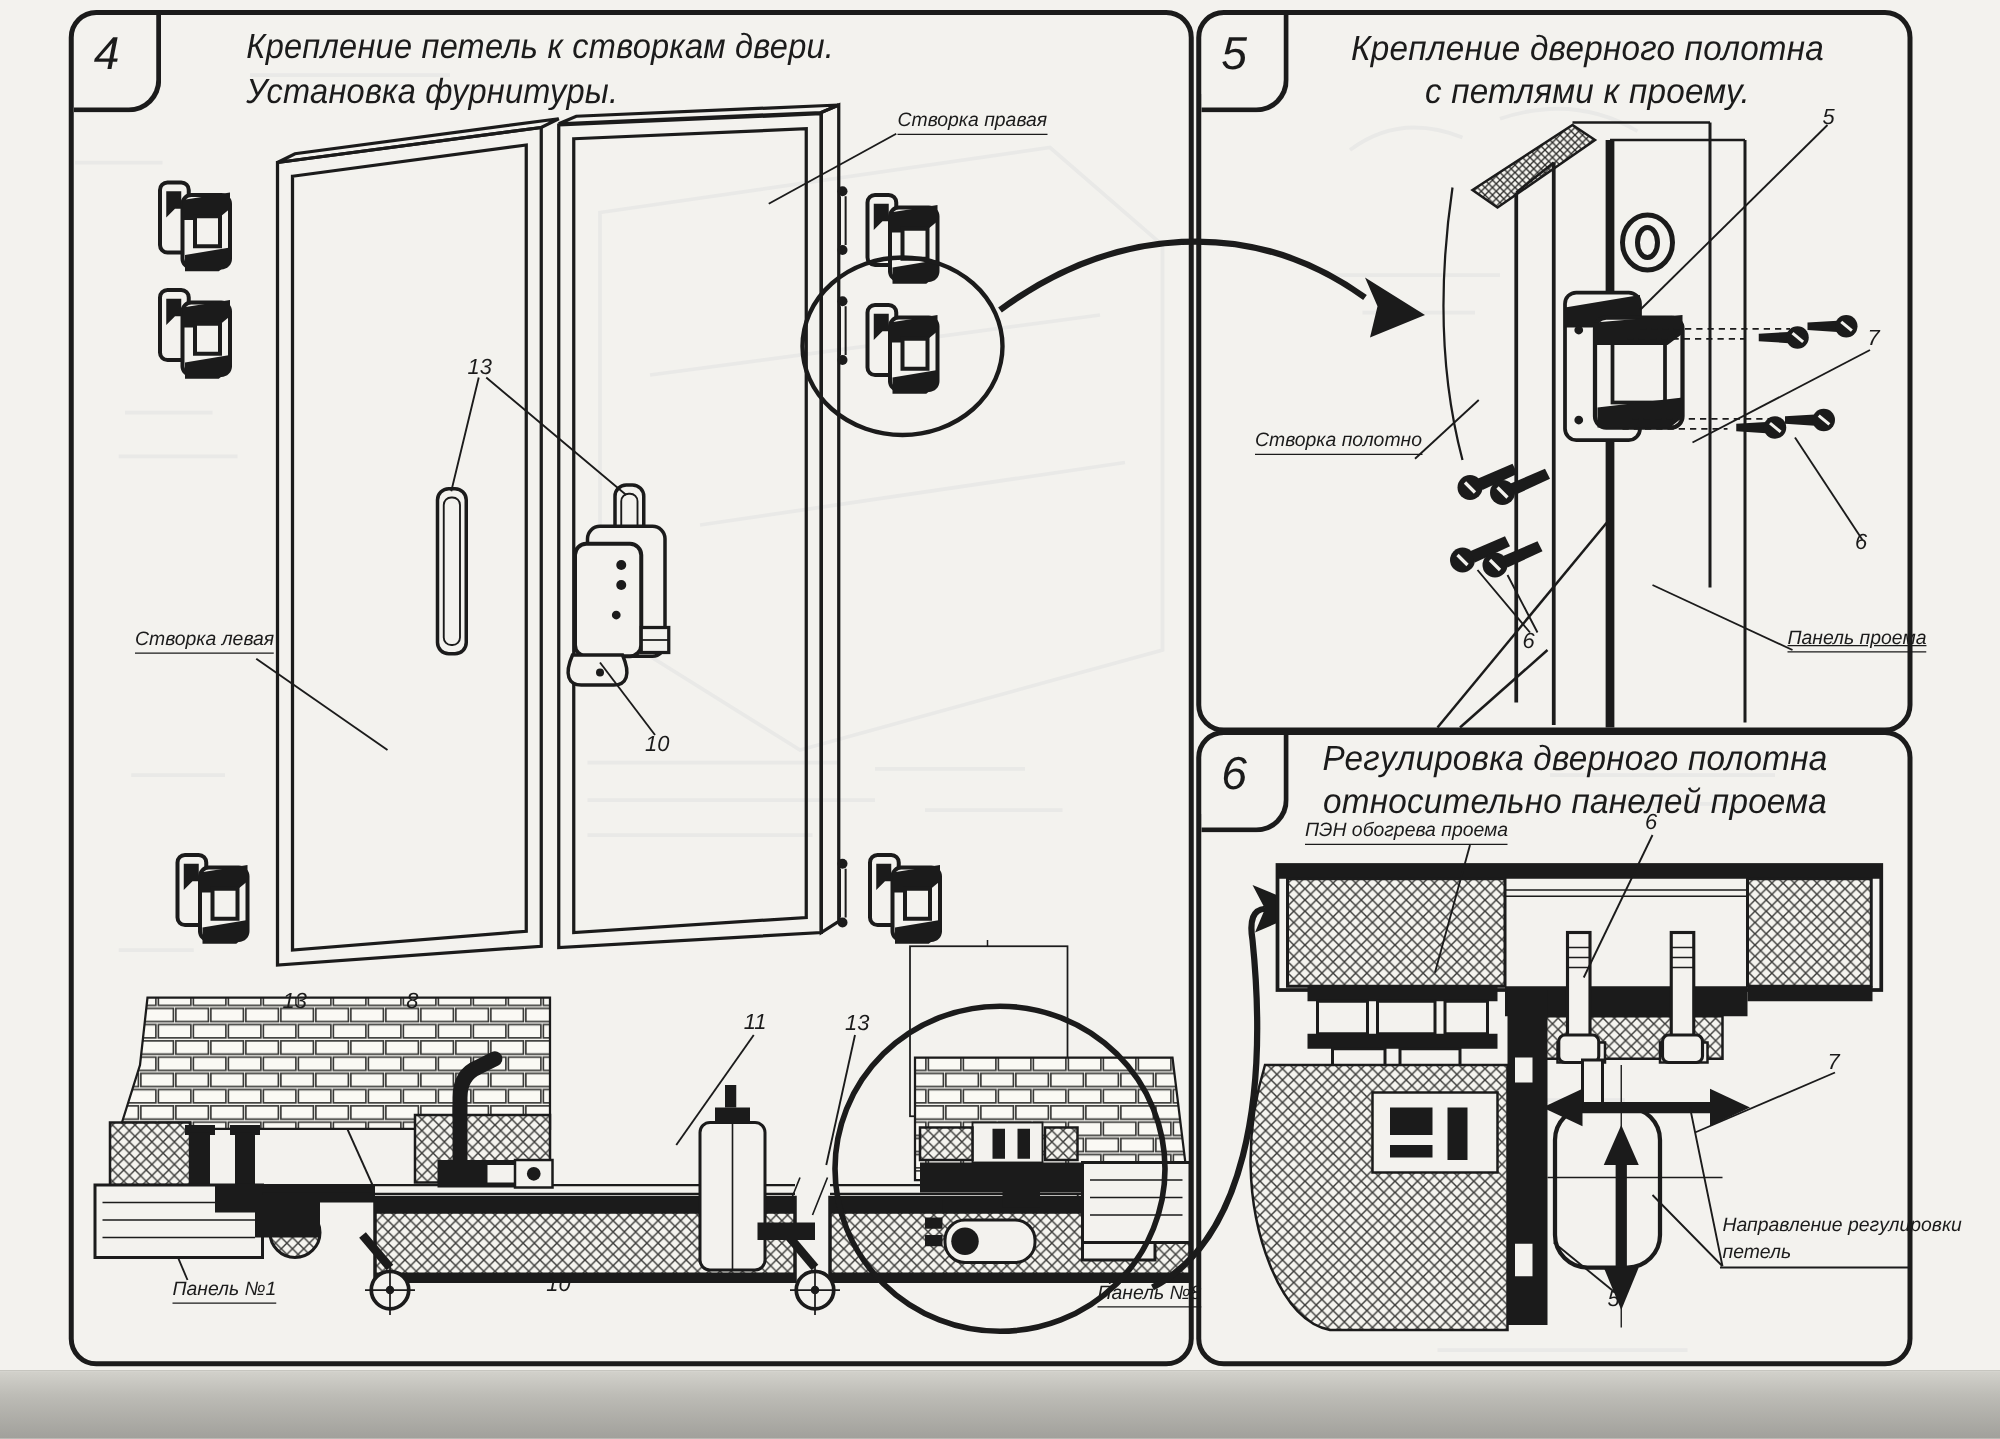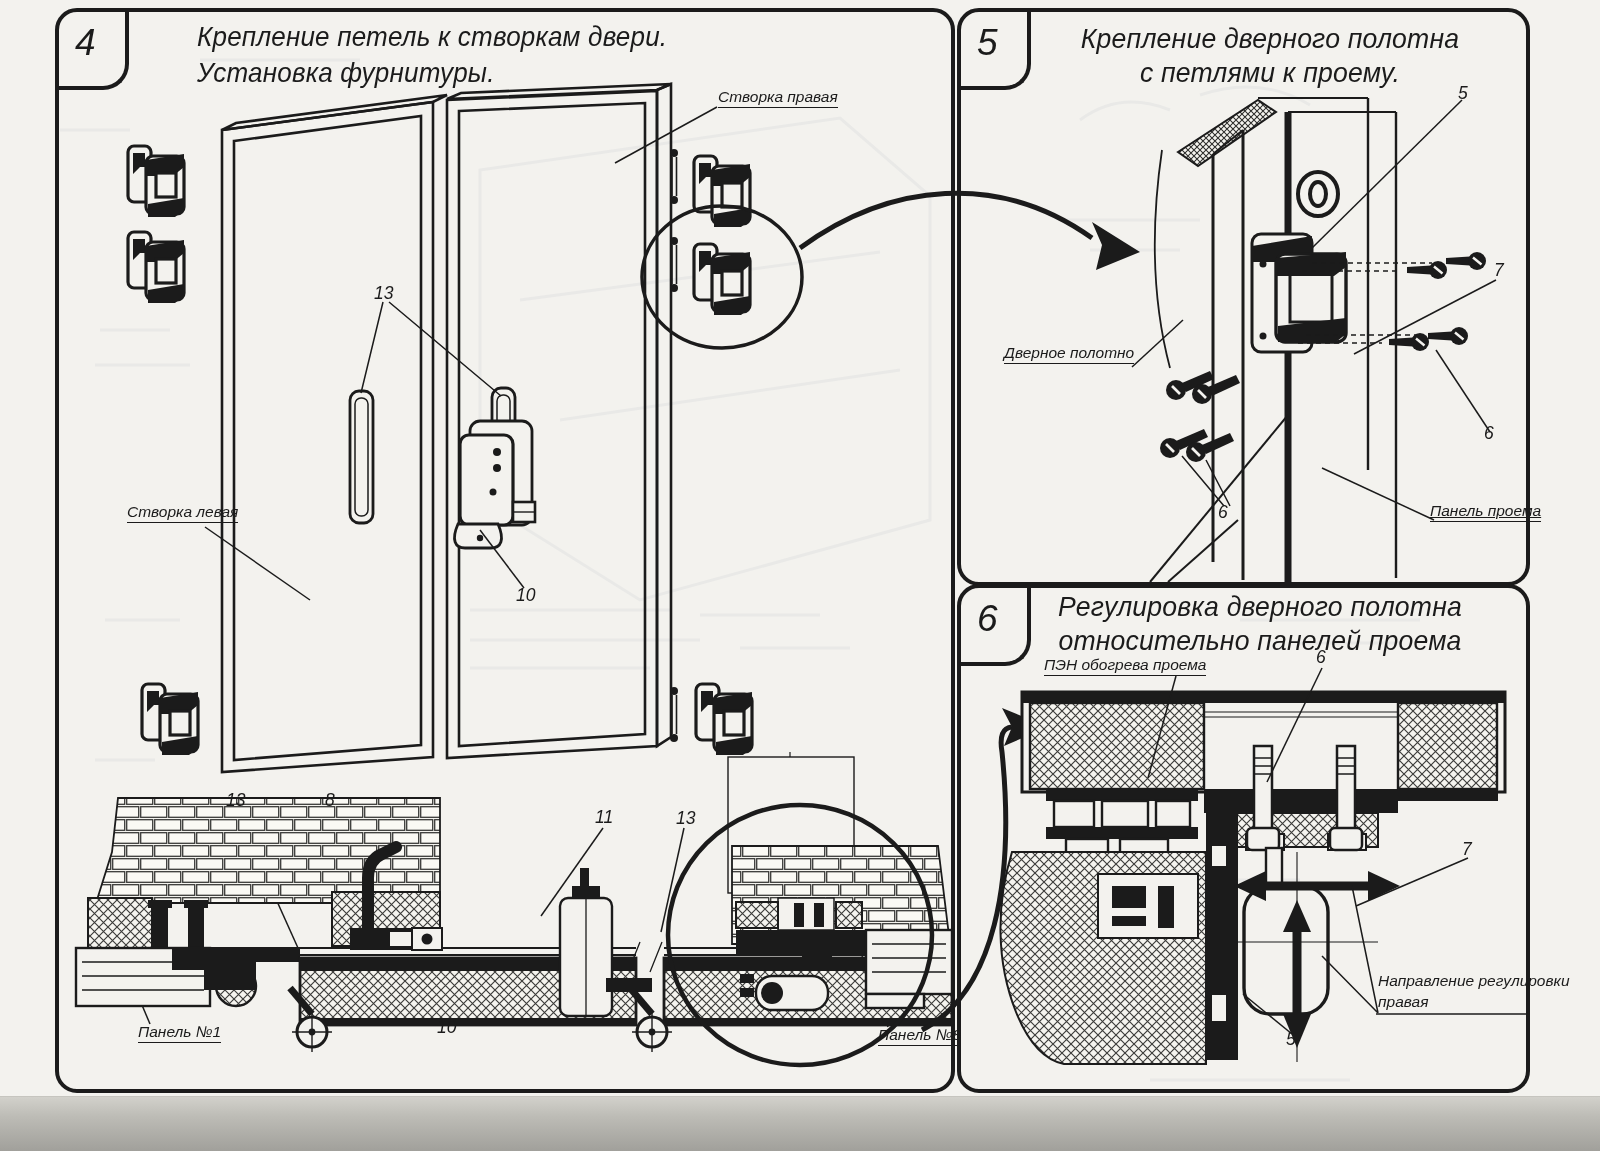--- a/index.html
+++ b/index.html
@@ -41,28 +41,28 @@
   </div>
 
   <div class="ptitle" style="left:197px;top:20px;">Крепление петель к створкам двери.</div>
   <div class="ptitle" style="left:197px;top:56px;">Установка фурнитуры.</div>
   <div class="ptitle ctr" style="left:1030px;top:22px;width:480px;">Крепление дверного полотна</div>
   <div class="ptitle ctr" style="left:1030px;top:56px;width:480px;">с петлями к проему.</div>
   <div class="ptitle ctr" style="left:1020px;top:590px;width:480px;">Регулировка дверного полотна</div>
   <div class="ptitle ctr" style="left:1020px;top:624px;width:480px;">относительно панелей проема</div>
 
   <div class="lbl" style="left:718px;top:88px;">Створка правая</div>
-  <div class="lbl" style="left:108px;top:503px;margin-left:19px;">Створка левая</div>
+  <div class="lbl" style="left:108px;top:503px;">Створка левая</div>
   <div class="lbl" style="left:138px;top:1023px;">Панель №1</div>
   <div class="lbl" style="left:878px;top:1026px;">Панель №8</div>
-  <div class="lbl" style="left:1004px;top:344px;">Дверное полотно</div>
+  <div class="lbl" style="left:1004px;top:344px;">Створка полотно</div>
   <div class="lbl" style="left:1430px;top:502px;text-decoration:underline;">Панель проема</div>
   <div class="lbl" style="left:1032px;top:656px;margin-left:12px;">ПЭН обогрева проема</div>
   <div class="lbl nb" style="left:1378px;top:972px;">Направление регулировки</div>
-  <div class="lbl nb" style="left:1378px;top:993px;">правая</div>
+  <div class="lbl nb" style="left:1378px;top:993px;">петель</div>
 
   <div class="co" style="left:374px;top:284px;">13</div>
   <div class="co" style="left:516px;top:586px;">10</div>
   <div class="co" style="left:226px;top:791px;">13</div>
   <div class="co" style="left:325px;top:791px;">8</div>
   <div class="co" style="left:595px;top:808px;text-align:right;">11</div>
   <div class="co" style="left:676px;top:809px;">13</div>
   <div class="co" style="left:437px;top:1018px;">10</div>
   <div class="co" style="left:1458px;top:84px;">5</div>
   <div class="co" style="left:1494px;top:261px;">7</div>

